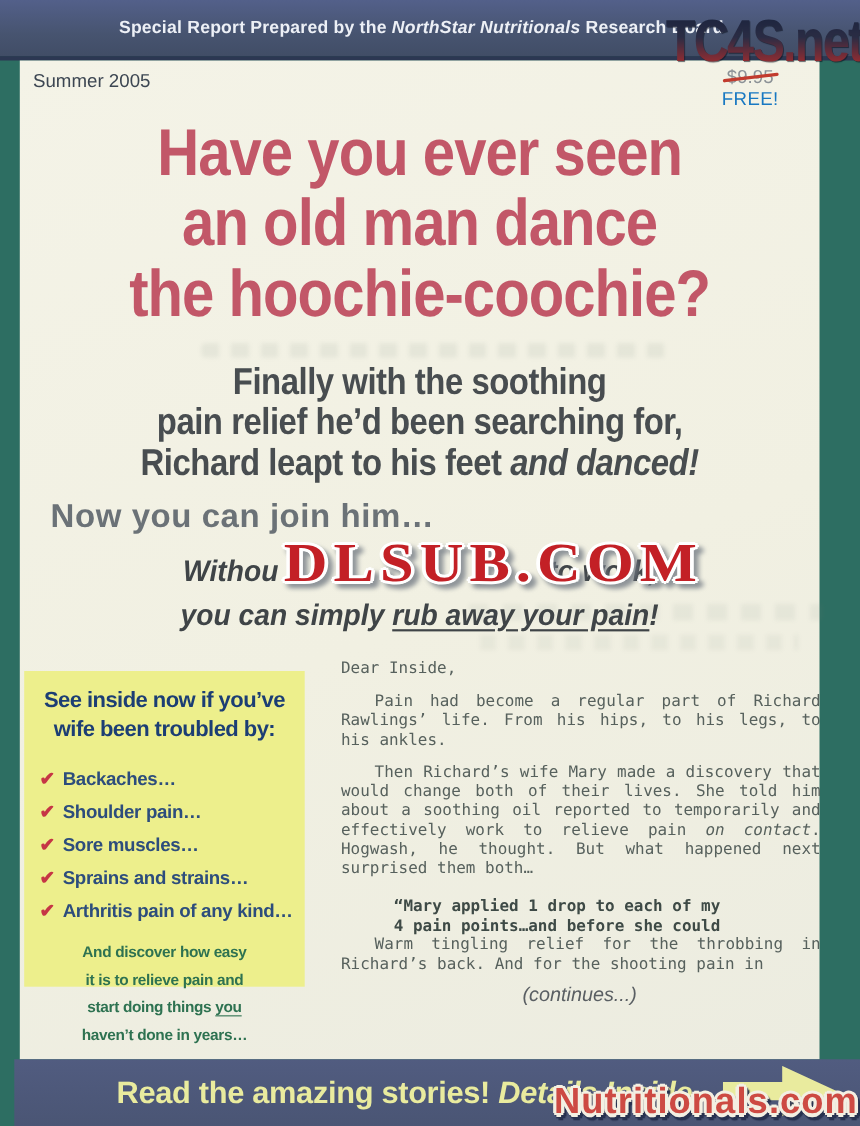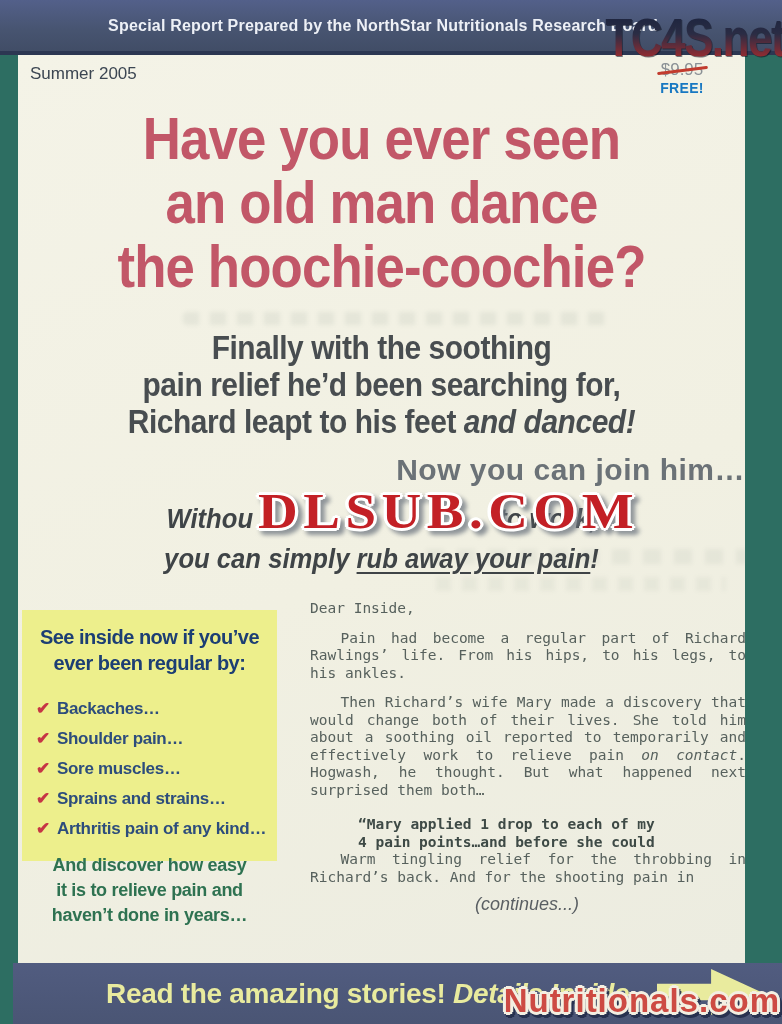--- a/index.html
+++ b/index.html
@@ -16,50 +16,50 @@
     background:linear-gradient(#53608a 0%,#475470 60%,#414d66 100%);
     border-bottom:4px solid #2c3752;
     box-sizing:border-box;
     display:flex;align-items:center;justify-content:center;
     z-index:1;
   }
   .banner-credit{
     color:#edf0f6;font-weight:bold;font-size:16px;letter-spacing:.2px;
     white-space:nowrap;transform:translateX(-8px);
   }
-  .banner-credit .brand{margin-top:12px;}
+  .banner-credit .brand{font-style:italic;margin-top:12px;}
   
   .page{
     position:absolute;left:18px;top:55px;width:727px;height:908px;
     background:linear-gradient(160deg,#f4f3e7 0%,#f1f0e2 55%,#ecece0 100%);
     z-index:1;
   }
   .issue-date{position:absolute;left:12px;top:9px;font-size:17px;color:#3c4652;}
   .price-block{position:absolute;right:28px;top:5px;text-align:center;width:70px;}
   .old-price{position:relative;display:inline-block;font-size:17px;color:#8b9196;}
   .strike-line{position:absolute;left:-4px;right:-4px;top:46%;height:3px;background:#c23b2e;transform:rotate(-7deg);border-radius:2px;}
-  .free-badge{font-size:14px;font-weight:bold;color:#1878c2;letter-spacing:.3px;}
+  .free-badge{font-size:17px;font-weight:normal;color:#1878c2;letter-spacing:.3px;}
   
   .headline{
     position:absolute;left:0;top:52px;width:100%;
     text-align:center;color:#c25768;font-weight:bold;
     font-size:60px;line-height:64px;letter-spacing:-1px;
     transform:scaleX(.88);transform-origin:center top;
   }
   .subheadline{
     position:absolute;left:0;top:274px;width:100%;
     text-align:center;color:#484d50;font-weight:bold;
     font-size:34px;line-height:37px;letter-spacing:-.5px;
     transform:scaleX(.88);transform-origin:center top;
   }
   .subheadline .it{font-style:italic;}
   .join-line{
     position:absolute;left:0;top:398px;width:100%;
-    text-align:right;color:#6b7277;font-weight:bold;
-    font-size:30px;letter-spacing:.5px;
+    text-align:left;color:#6b7277;font-weight:bold;
+    font-size:30px;letter-spacing:.5px;padding-left:28px;
   }
   .tagline1{
     position:absolute;left:0;top:449px;width:100%;
     display:flex;justify-content:center;align-items:baseline;
     color:#3f4447;font-weight:bold;font-style:italic;
     font-size:27px;transform:scaleX(.95);transform-origin:center top;
   }
   .tagline-gap{display:inline-block;width:258px;}
   .tagline2{
     position:absolute;left:0;top:489px;width:100%;
@@ -78,34 +78,34 @@
     left:408px;top:492px;width:322px;height:48px;
     background-image:
       repeating-linear-gradient(90deg,rgba(110,128,116,.16) 0 18px,transparent 18px 31px),
       repeating-linear-gradient(90deg,rgba(110,128,116,.14) 0 15px,transparent 15px 26px);
     background-size:100% 15px,90% 14px;
     background-position:0 2px,10px 30px;
     background-repeat:no-repeat,no-repeat;
   }
   
   .offer-box{
-    position:absolute;left:4px;top:555px;width:255px;height:251px;
+    position:absolute;left:4px;top:555px;width:255px;height:287px;
     background:#edef8c;box-sizing:border-box;padding:14px 10px 0 10px;
   }
   .box-heading{
     text-align:center;color:#1c3e74;font-weight:bold;
     font-size:20px;line-height:26px;letter-spacing:-.5px;
   }
   .box-list{margin:22px 0 0 4px;}
   .box-item{display:flex;align-items:baseline;margin-bottom:9px;
     color:#2d4d7c;font-weight:bold;font-size:17px;letter-spacing:-.3px;}
   .check-icon{color:#c63545;font-size:17px;margin-right:7px;}
   .box-footer{
     margin-top:14px;text-align:center;color:#2e7251;font-weight:bold;
-    font-size:18px;line-height:25px;letter-spacing:-.3px;
+    font-size:14px;line-height:25px;letter-spacing:-.3px;
   }
   .box-footer .ul{text-decoration:underline;text-underline-offset:3px;}
   
   .letter{
     position:absolute;left:292px;top:545px;width:436px;
     font-family:"DejaVu Sans Mono","Liberation Mono",monospace;
     font-size:14.5px;line-height:17.5px;color:#57615d;
   }
   .letter p{margin:0;text-align:justify;}
   .letter p + p{margin-top:12px;}
@@ -205,21 +205,21 @@
     <span class="tagline-gap"></span>
     <span>to work,</span>
   </div>
   <div class="tagline2">
     <span>you can simply </span><span class="ul">rub away your pain</span><span>!</span>
   </div>
 
   <div class="offer-box">
     <div class="box-heading">
       <div>See inside now if you’ve</div>
-      <div>ever been regular by:</div>
+      <div>wife been troubled by:</div>
     </div>
     <div class="box-list">
       <div class="box-item">
         <span class="check-icon">✔</span>
         <span>Backaches…</span>
       </div>
       <div class="box-item">
         <span class="check-icon">✔</span>
         <span>Shoulder pain…</span>
       </div>
@@ -232,20 +232,21 @@
         <span>Sprains and strains…</span>
       </div>
       <div class="box-item">
         <span class="check-icon">✔</span>
         <span>Arthritis pain of any kind…</span>
       </div>
     </div>
     <div class="box-footer">
       <div>And discover how easy</div>
       <div>it is to relieve pain and</div>
+      <div><span>start doing things </span><span class="ul">you</span></div>
       <div>haven’t done in years…</div>
     </div>
   </div>
 
   <div class="letter">
     <p>Dear Inside,</p>
     <p class="indent">Pain had become a regular part of Richard Rawlings’ life. From his hips, to his legs, to his ankles.</p>
     <p class="indent"><span>Then Richard’s wife Mary made a discovery that would change both of their lives. She told him about a soothing oil reported to temporarily and effectively work to relieve pain </span><span class="it">on contact</span><span>. Hogwash, he thought. But what happened next surprised them both…</span></p>
     <div class="pull-quote">
       <div>“Mary applied 1 drop to each of my</div>

